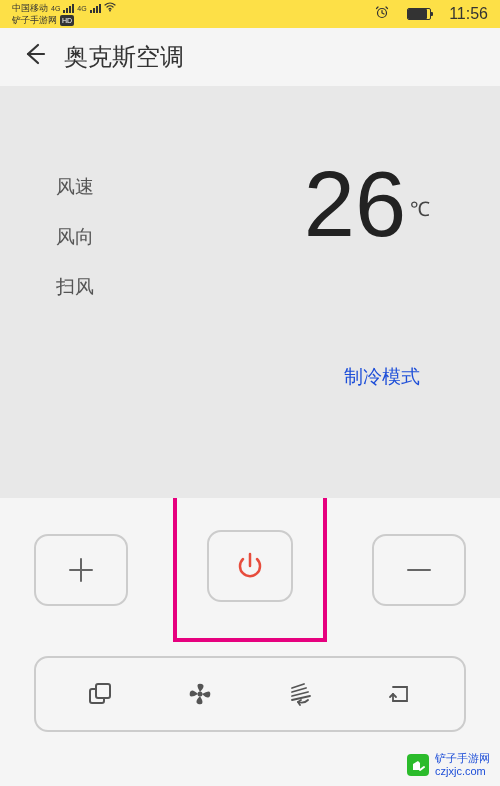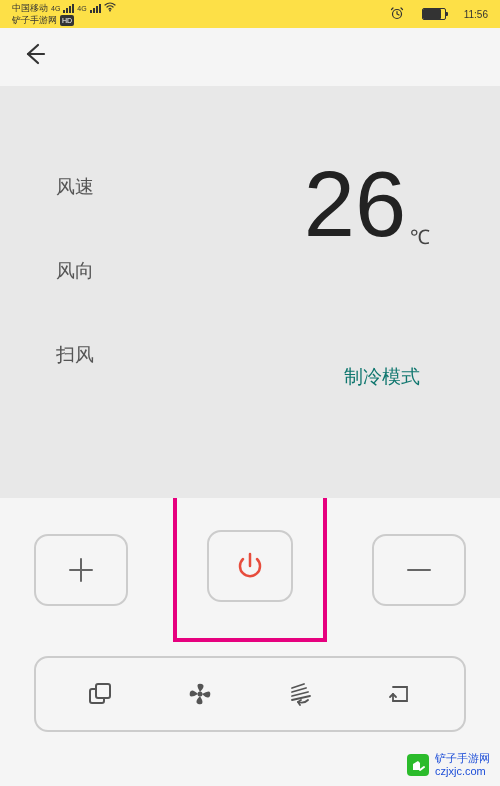--- a/index.html
+++ b/index.html
@@ -54,21 +54,21 @@
       display: inline-block;
     }
     .signal-bars span:nth-child(1){height:3px}
     .signal-bars span:nth-child(2){height:5px}
     .signal-bars span:nth-child(3){height:7px}
     .signal-bars span:nth-child(4){height:9px}
     .status-right {
       display: flex;
       align-items: center;
       gap: 18px;
-      font-size: 10px;
+      font-size: 16px;
     }
     .battery {
       width: 24px;
       height: 12px;
       border: 1px solid #333;
       border-radius: 2px;
       position: relative;
     }
     .battery::after {
       content: '';
@@ -107,51 +107,51 @@
       height: 412px;
       padding: 30px 0;
       position: relative;
     }
     .left-controls {
       position: absolute;
       left: 56px;
       top: 88px;
       display: flex;
       flex-direction: column;
-      gap: 58px;
+      gap: 24px;
     }
     .control-label {
       font-size: 19px;
       color: #555;
     }
     .temp-display {
       position: absolute;
       right: 70px;
       top: 72px;
       display: flex;
-      align-items: flex-end;
+      align-items: center;
     }
     .temp-value {
       font-size: 92px;
       font-weight: 300;
       color: #222;
       line-height: 1;
     }
     .temp-unit {
       font-size: 20px;
       color: #444;
       margin-top: 8px;
       margin-left: 4px;
     }
     .mode-label {
       position: absolute;
       right: 80px;
       top: 278px;
       font-size: 19px;
-      color: #0f766e;
+      color: #1d4ed8;
     }
     .button-row {
       display: flex;
       justify-content: space-between;
       align-items: center;
       padding: 28px 34px 20px;
       gap: 6px;
     }
     .ctrl-btn {
       width: 94px;
@@ -273,20 +273,21 @@
   </div>
 </div>
 
 <div class="header">
   <span class="back-arrow">
     <svg width="26" height="26" viewBox="0 0 26 26">
         <path d="M18 4 L8 13 L18 22" stroke="#333" stroke-width="2.2" fill="none" stroke-linecap="round" stroke-linejoin="round"></path>
         <path d="M8 13 L24 13" stroke="#333" stroke-width="2.2" stroke-linecap="round"></path>
       </svg>
   </span>
+  <span class="header-title">奥克斯空调</span>
 </div>
 
 <div class="main-area">
   <div class="left-controls">
     <div class="control-label">风速</div>
     <div class="control-label">风向</div>
     <div class="control-label">扫风</div>
   </div>
   <div class="temp-display">
     <span class="temp-value">26</span>

